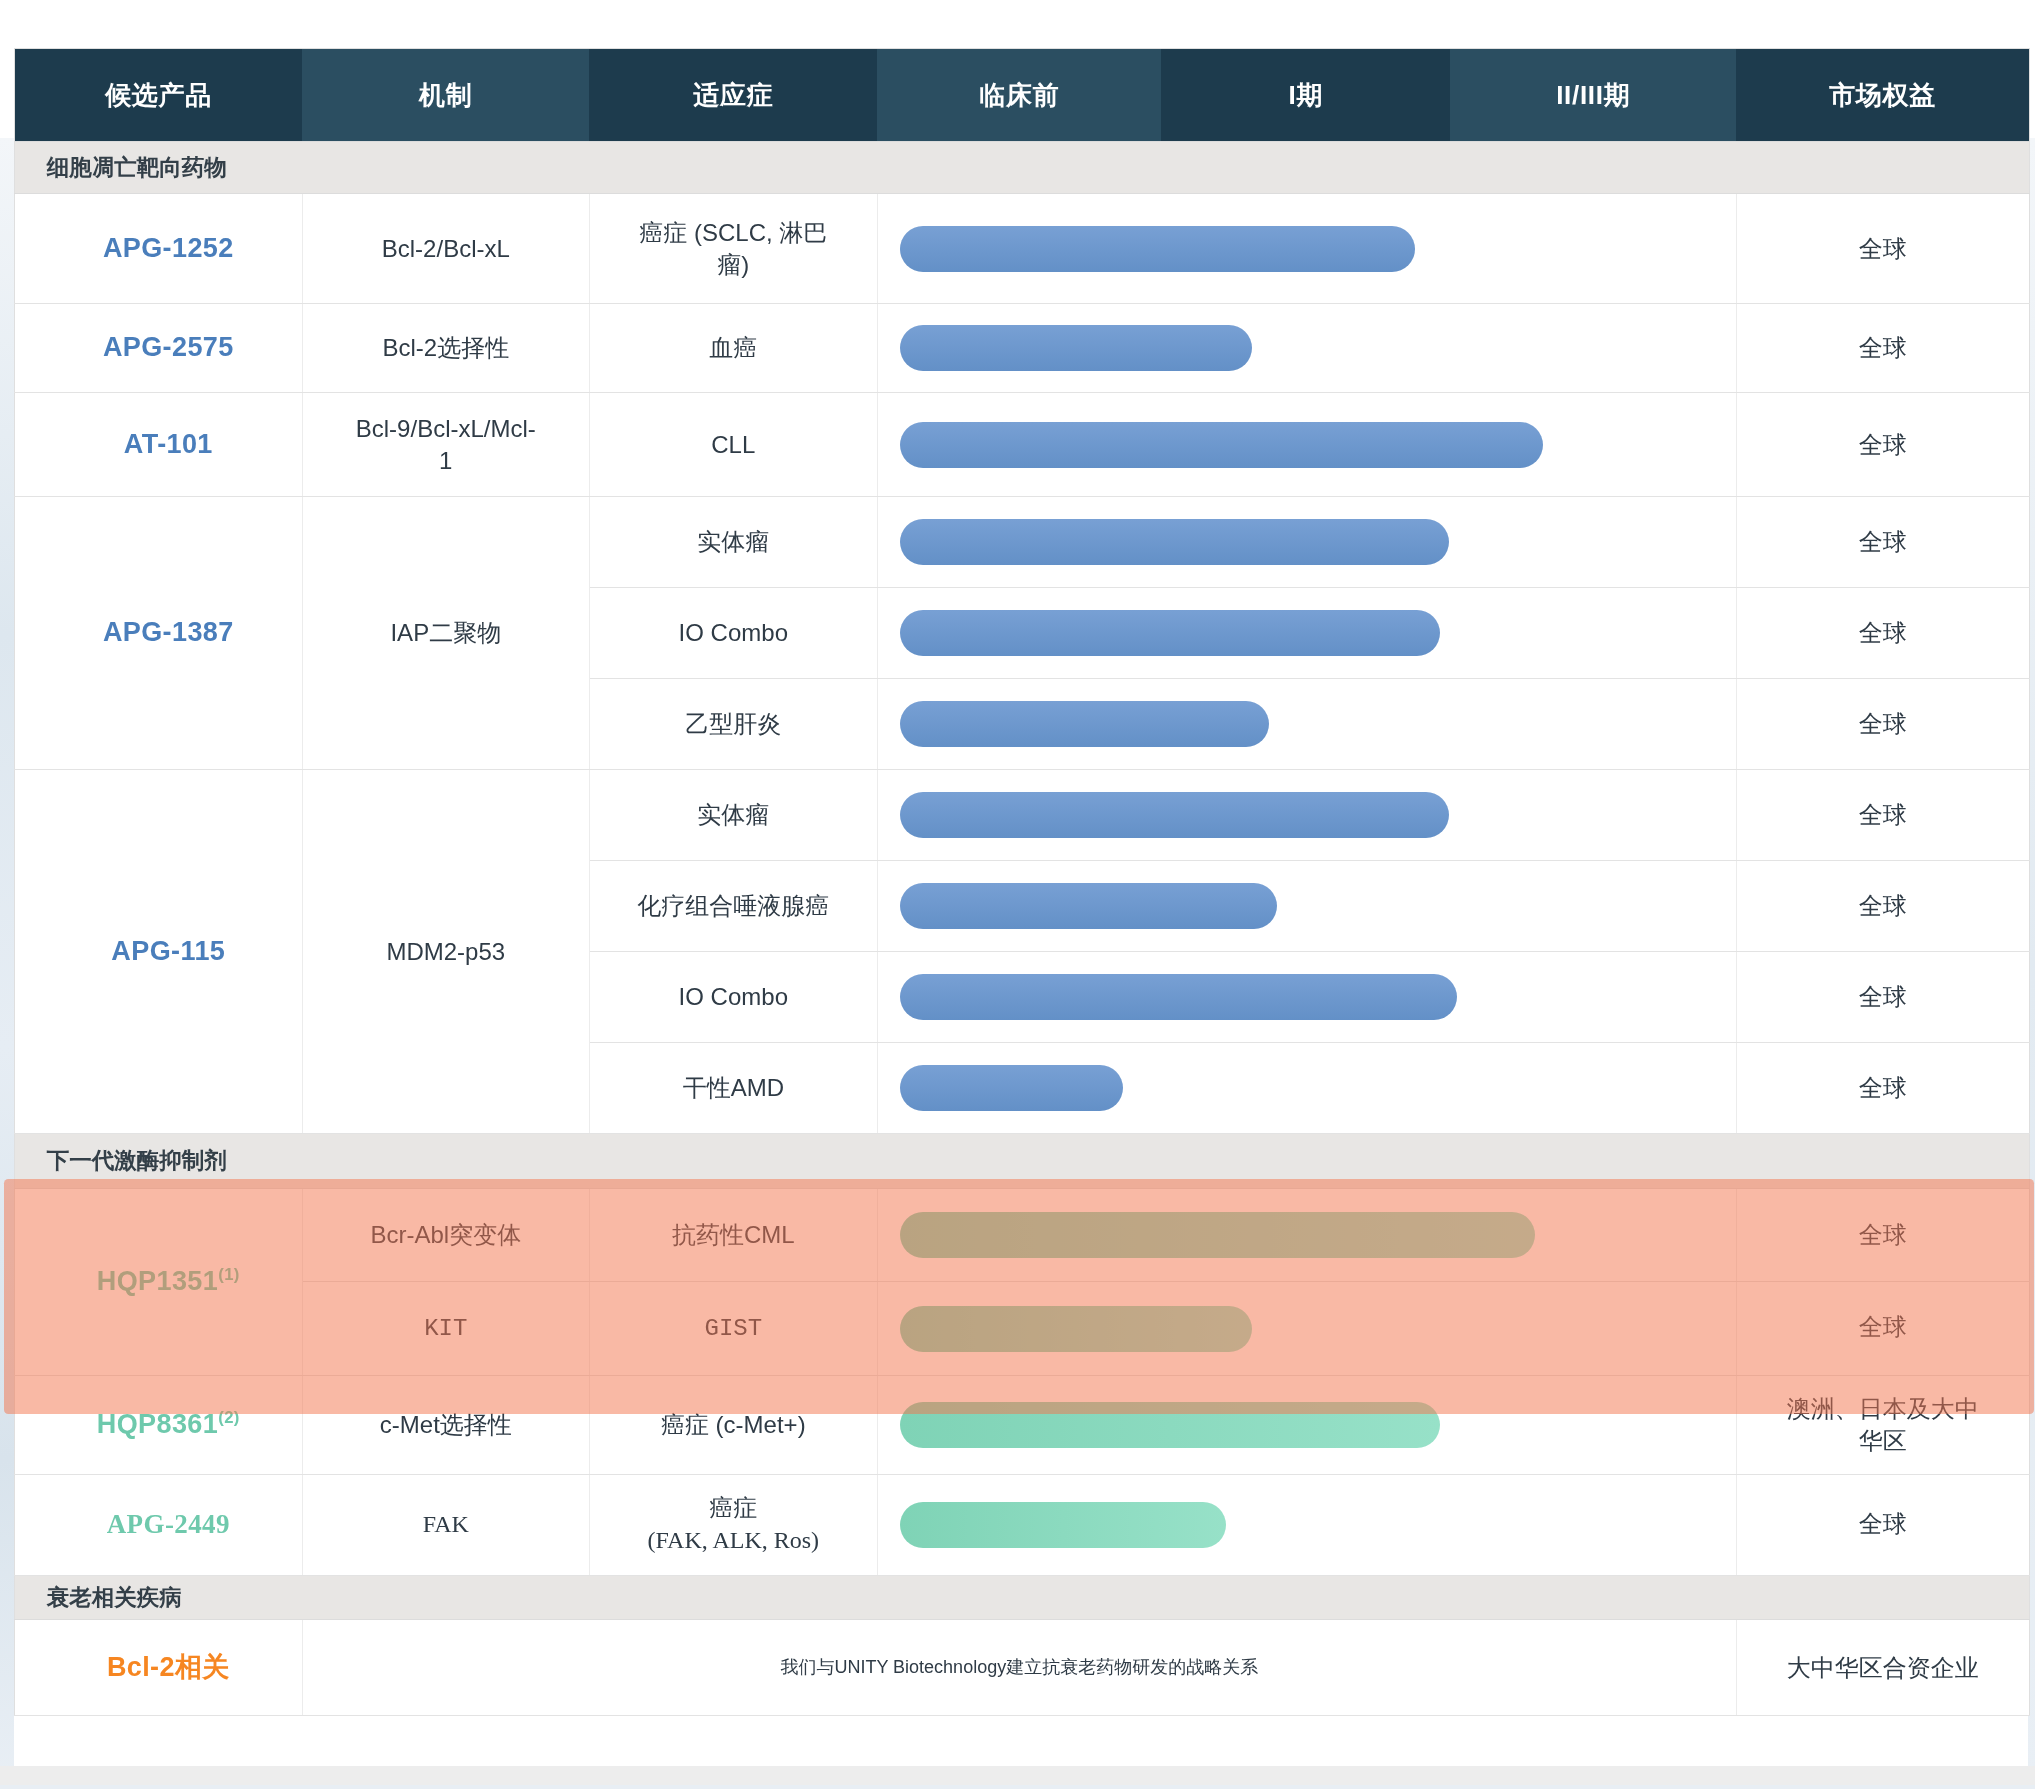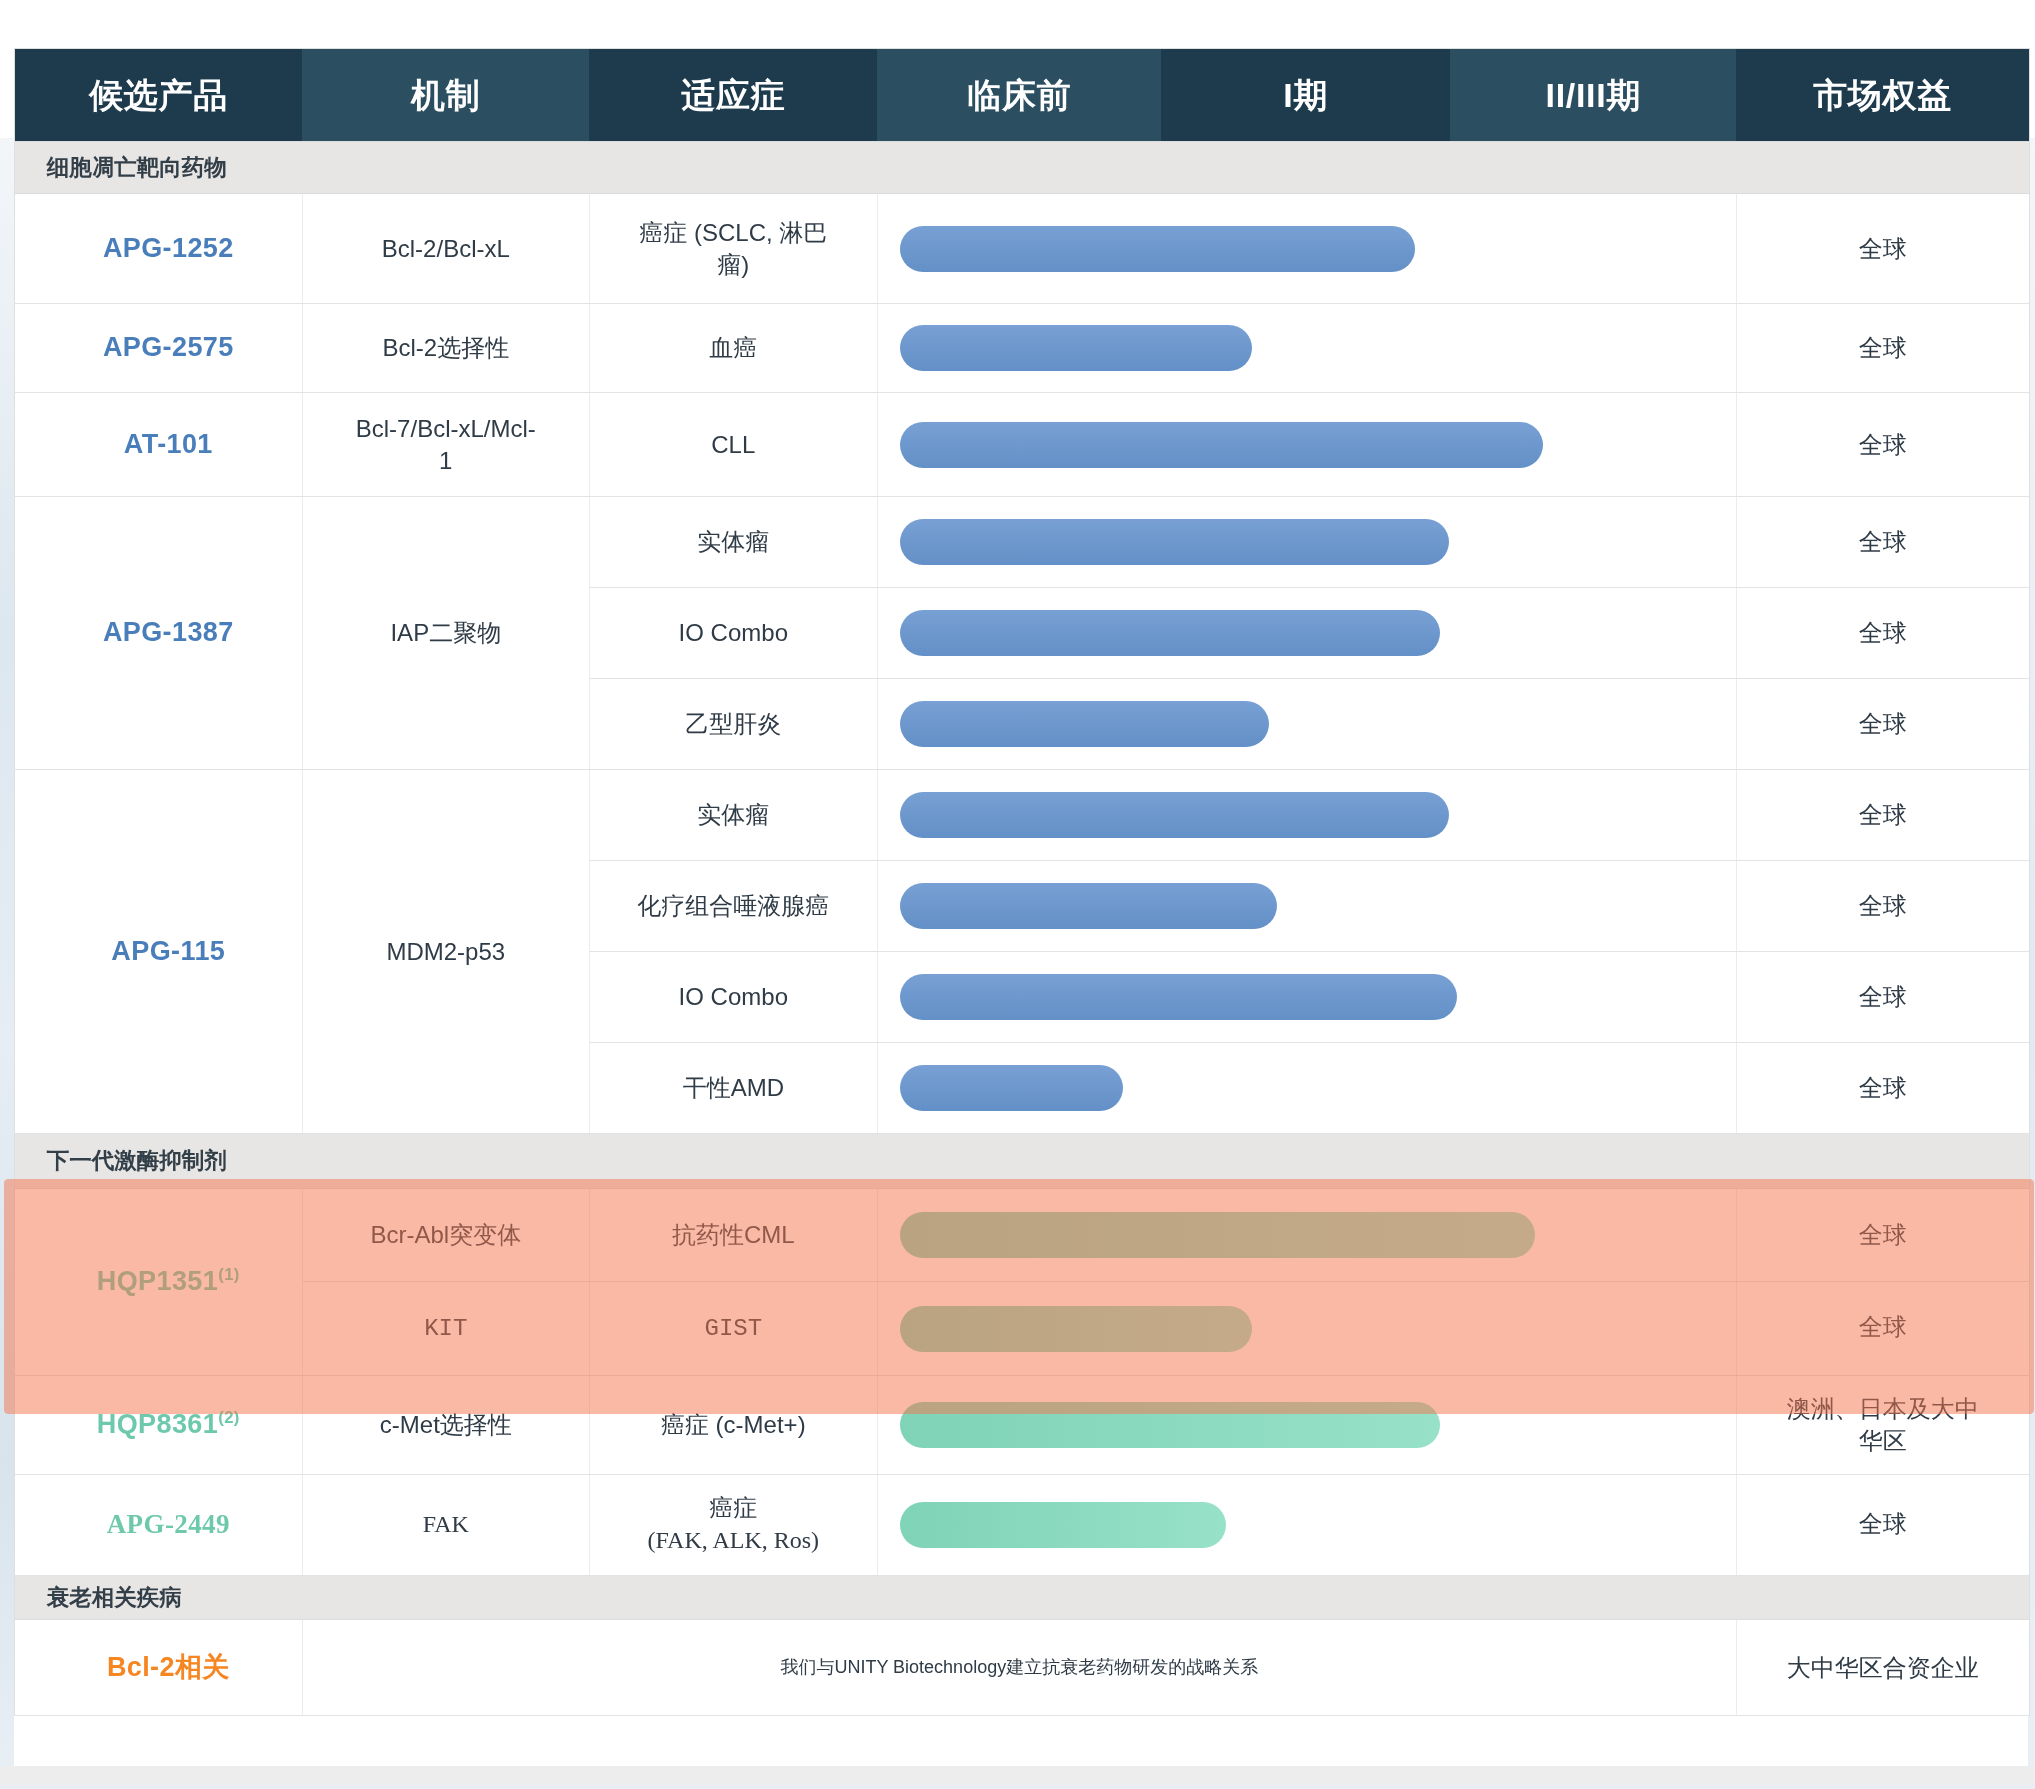--- a/index.html
+++ b/index.html
@@ -18,21 +18,21 @@
   .bottom-sliver{position:absolute;left:0;right:0;top:1785px;height:5px;background:#e8eef4;}
 
   .table-wrap{position:absolute;left:13.8px;top:48px;width:2014px;}
   table.pipeline{
     border-collapse:collapse;table-layout:fixed;width:2014px;
     border:1.4px solid #dfdfdf;
   }
   th,td{padding:0 10px;vertical-align:middle;text-align:center;white-space:pre-line;line-height:1.32;}
   thead th{
     height:92px;color:var(--c-header_text,#fff);
-    font-size:34px;font-weight:bold;letter-spacing:0.7px;
+    font-size:26px;font-weight:bold;letter-spacing:0.7px;
   }
   th.th-a{background:var(--c-header_dark,#1d3b4d);}
   th.th-b{background:var(--c-header_light,#2b4e61);}
 
   tr.sec td{
     background:var(--c-section_bg,#e8e6e4);
     text-align:left;padding-left:32px;
     font-size:22.5px;font-weight:bold;color:var(--c-section_text,#333f48);
     border-top:1.4px solid #dcdcdc;border-bottom:1.4px solid #dcdcdc;
   }
@@ -123,21 +123,21 @@
         <tr class="h127">
           <td class="vr"><span class="pname p-blue">APG-2575</span></td>
           <td class="vr">Bcl-2选择性</td>
           <td class="vr">血癌</td>
           <td class="phase vr" colspan="3"><div class="bar-track"><div class="bar blue" style="width: 41%;"></div></div></td>
           <td>全球</td>
         </tr>
 
         <tr class="h148">
           <td class="vr"><span class="pname p-blue">AT-101</span></td>
-          <td class="vr">Bcl-7/Bcl-xL/Mcl-
+          <td class="vr">Bcl-9/Bcl-xL/Mcl-
 1</td>
           <td class="vr">CLL</td>
           <td class="phase vr" colspan="3"><div class="bar-track"><div class="bar blue" style="width: 75%;"></div></div></td>
           <td>全球</td>
         </tr>
 
         <tr class="h130">
           <td class="vr" rowspan="3"><span class="pname p-blue">APG-1387</span></td>
           <td class="vr" rowspan="3">IAP二聚物</td>
           <td class="vr">实体瘤</td>

